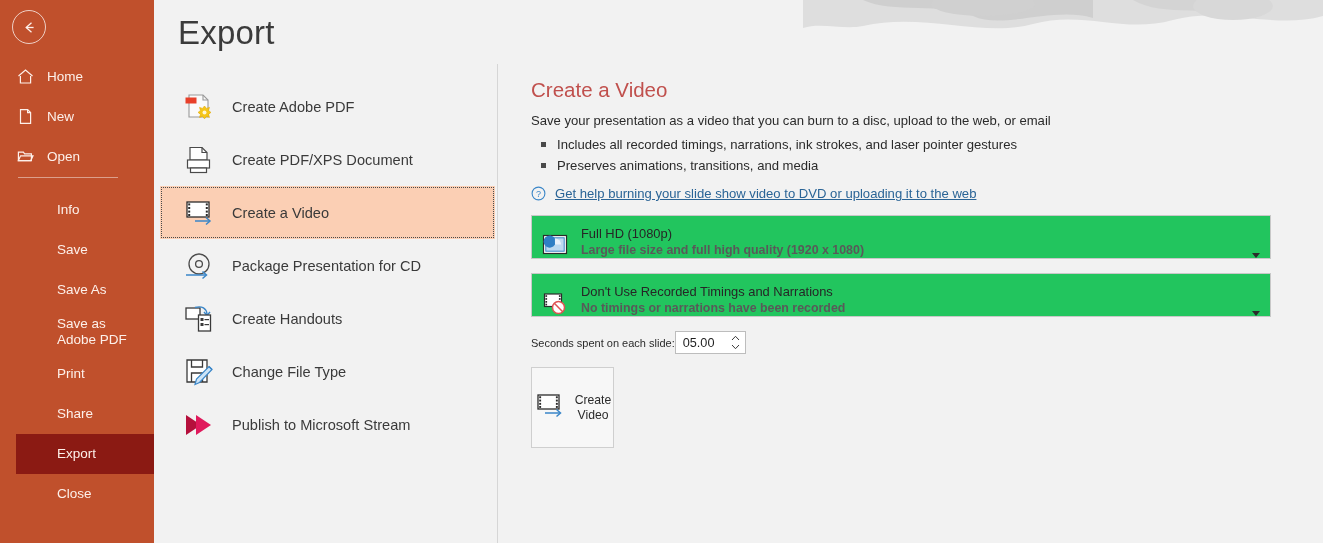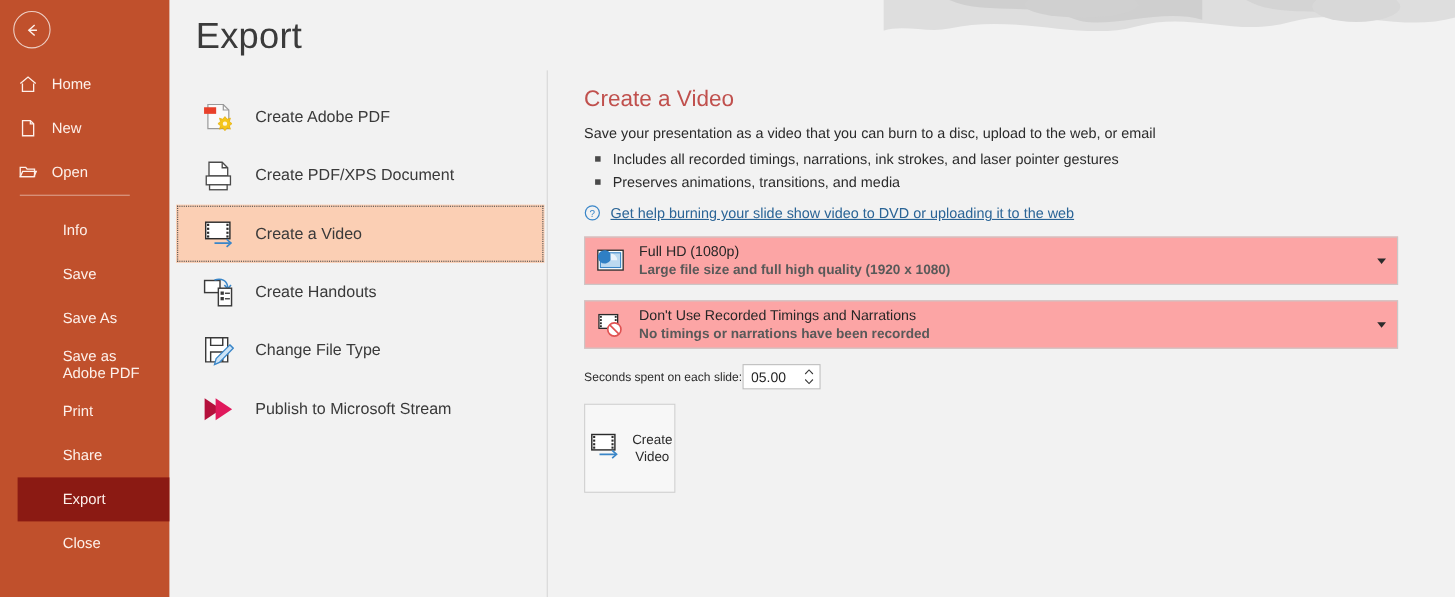--- a/index.html
+++ b/index.html
@@ -85,22 +85,22 @@
     width:5px; height:5px; background:#4a4a4a;
   }
   .help-row{ display:flex; align-items:center; gap:9px; margin-top:4px; }
   .help-link{
     font-size:13.1px; color:#2a6496; text-decoration:underline; cursor:pointer;
   }
 
   
   .dd{
     position:relative; width:740px; height:44px; margin-top:14px;
-    background:#fca5a5; border:1px solid #c8c8c8;
-    display:flex; align-items:center; padding:0 10px; cursor:pointer;
+    background:#22c55e; border:1px solid #c8c8c8;
+    display:flex; align-items:flex-end; padding:0 10px; cursor:pointer;
   }
   .dd .dicon{ width:26px; height:26px; flex:0 0 26px; margin-right:13px; }
   .dd .dtexts{ flex:1; min-width:0; }
   .dd .dt1{ font-size:12.9px; color:#262626; line-height:15px; }
   .dd .dt2{ font-size:12.4px; color:#595959; line-height:15px; margin-top:2px;font-weight:bold; }
   .dd .chev{
     width:0; height:0; border-left:4.5px solid transparent;
     border-right:4.5px solid transparent; border-top:5px solid #2b2b2b;
     margin-left:8px; flex:0 0 auto;
   }
@@ -249,20 +249,29 @@
           <rect x="23.8" y="11" width="2" height="2"></rect>
         <rect x="23.8" y="14.6" width="2" height="2"></rect>
           <rect x="23.8" y="18" width="2" height="2"></rect>
       </g>
       <path d="M13,25 H27" stroke="#3a86c8" stroke-width="1.5" fill="none"></path>
       <path d="M24,21.5 L28,25 L24,28.5" fill="none" stroke="#3a86c8" stroke-width="1.5"></path>
     </svg>
     <span>Create a Video</span>
   </div>
 
+  <div class="mid-item">
+    <svg class="micon" viewBox="0 0 34 34">
+      <circle cx="17" cy="15" r="10" fill="none" stroke="#4a4a4a" stroke-width="1.3"></circle>
+      <circle cx="17" cy="15" r="3.4" fill="none" stroke="#4a4a4a" stroke-width="1.3"></circle>
+      <path d="M4,26 H24" stroke="#3a86c8" stroke-width="1.5" fill="none"></path>
+      <path d="M20.5,22.5 L24.5,26 L20.5,29.5" fill="none" stroke="#3a86c8" stroke-width="1.5"></path>
+    </svg>
+    <span>Package Presentation for CD</span>
+  </div>
 
   <div class="mid-item">
     <svg class="micon" viewBox="0 0 34 34">
       <rect x="4" y="6" width="14" height="11" fill="#fff" stroke="#3a3a3a" stroke-width="1.3"></rect>
       <path d="M13,5.5 C20,3.5 24.5,6.5 25,12" fill="none" stroke="#3a86c8" stroke-width="1.4"></path>
       <path d="M22,10 L25,13.5 L28,10" fill="none" stroke="#3a86c8" stroke-width="1.4"></path>
       <rect x="16.5" y="13" width="12" height="16" fill="#fff" stroke="#3a3a3a" stroke-width="1.3"></rect>
       <g fill="#3a3a3a">
         <rect x="18.5" y="16" width="3" height="3"></rect>
           <rect x="22.5" y="17" width="4.5" height="1.2"></rect>

